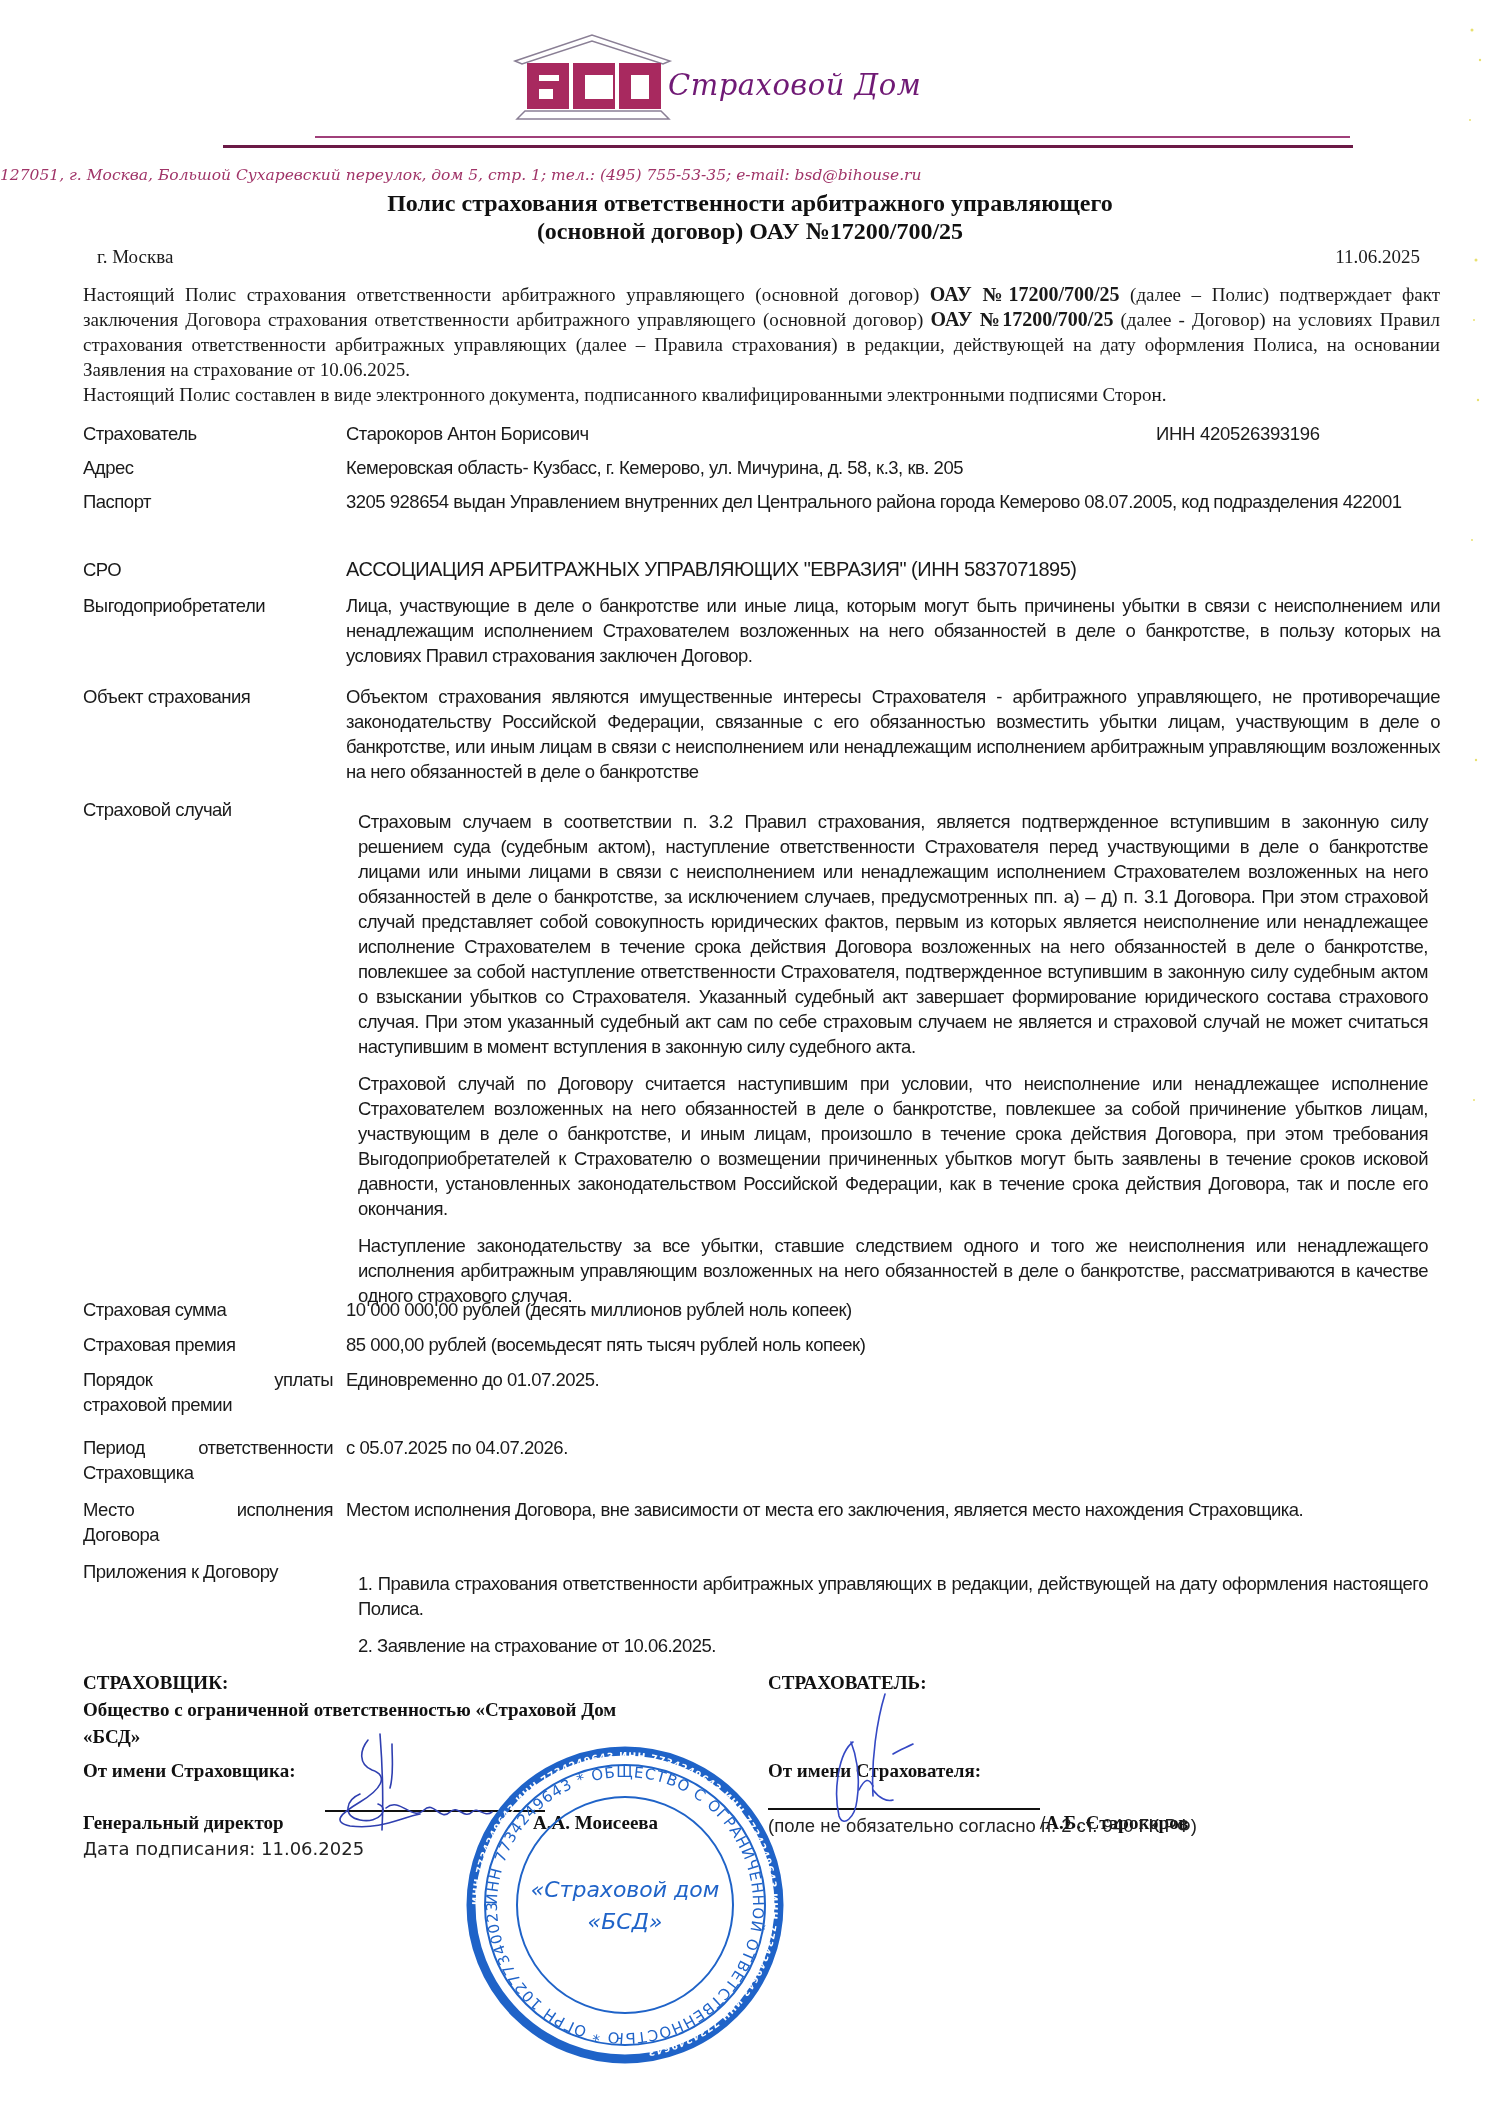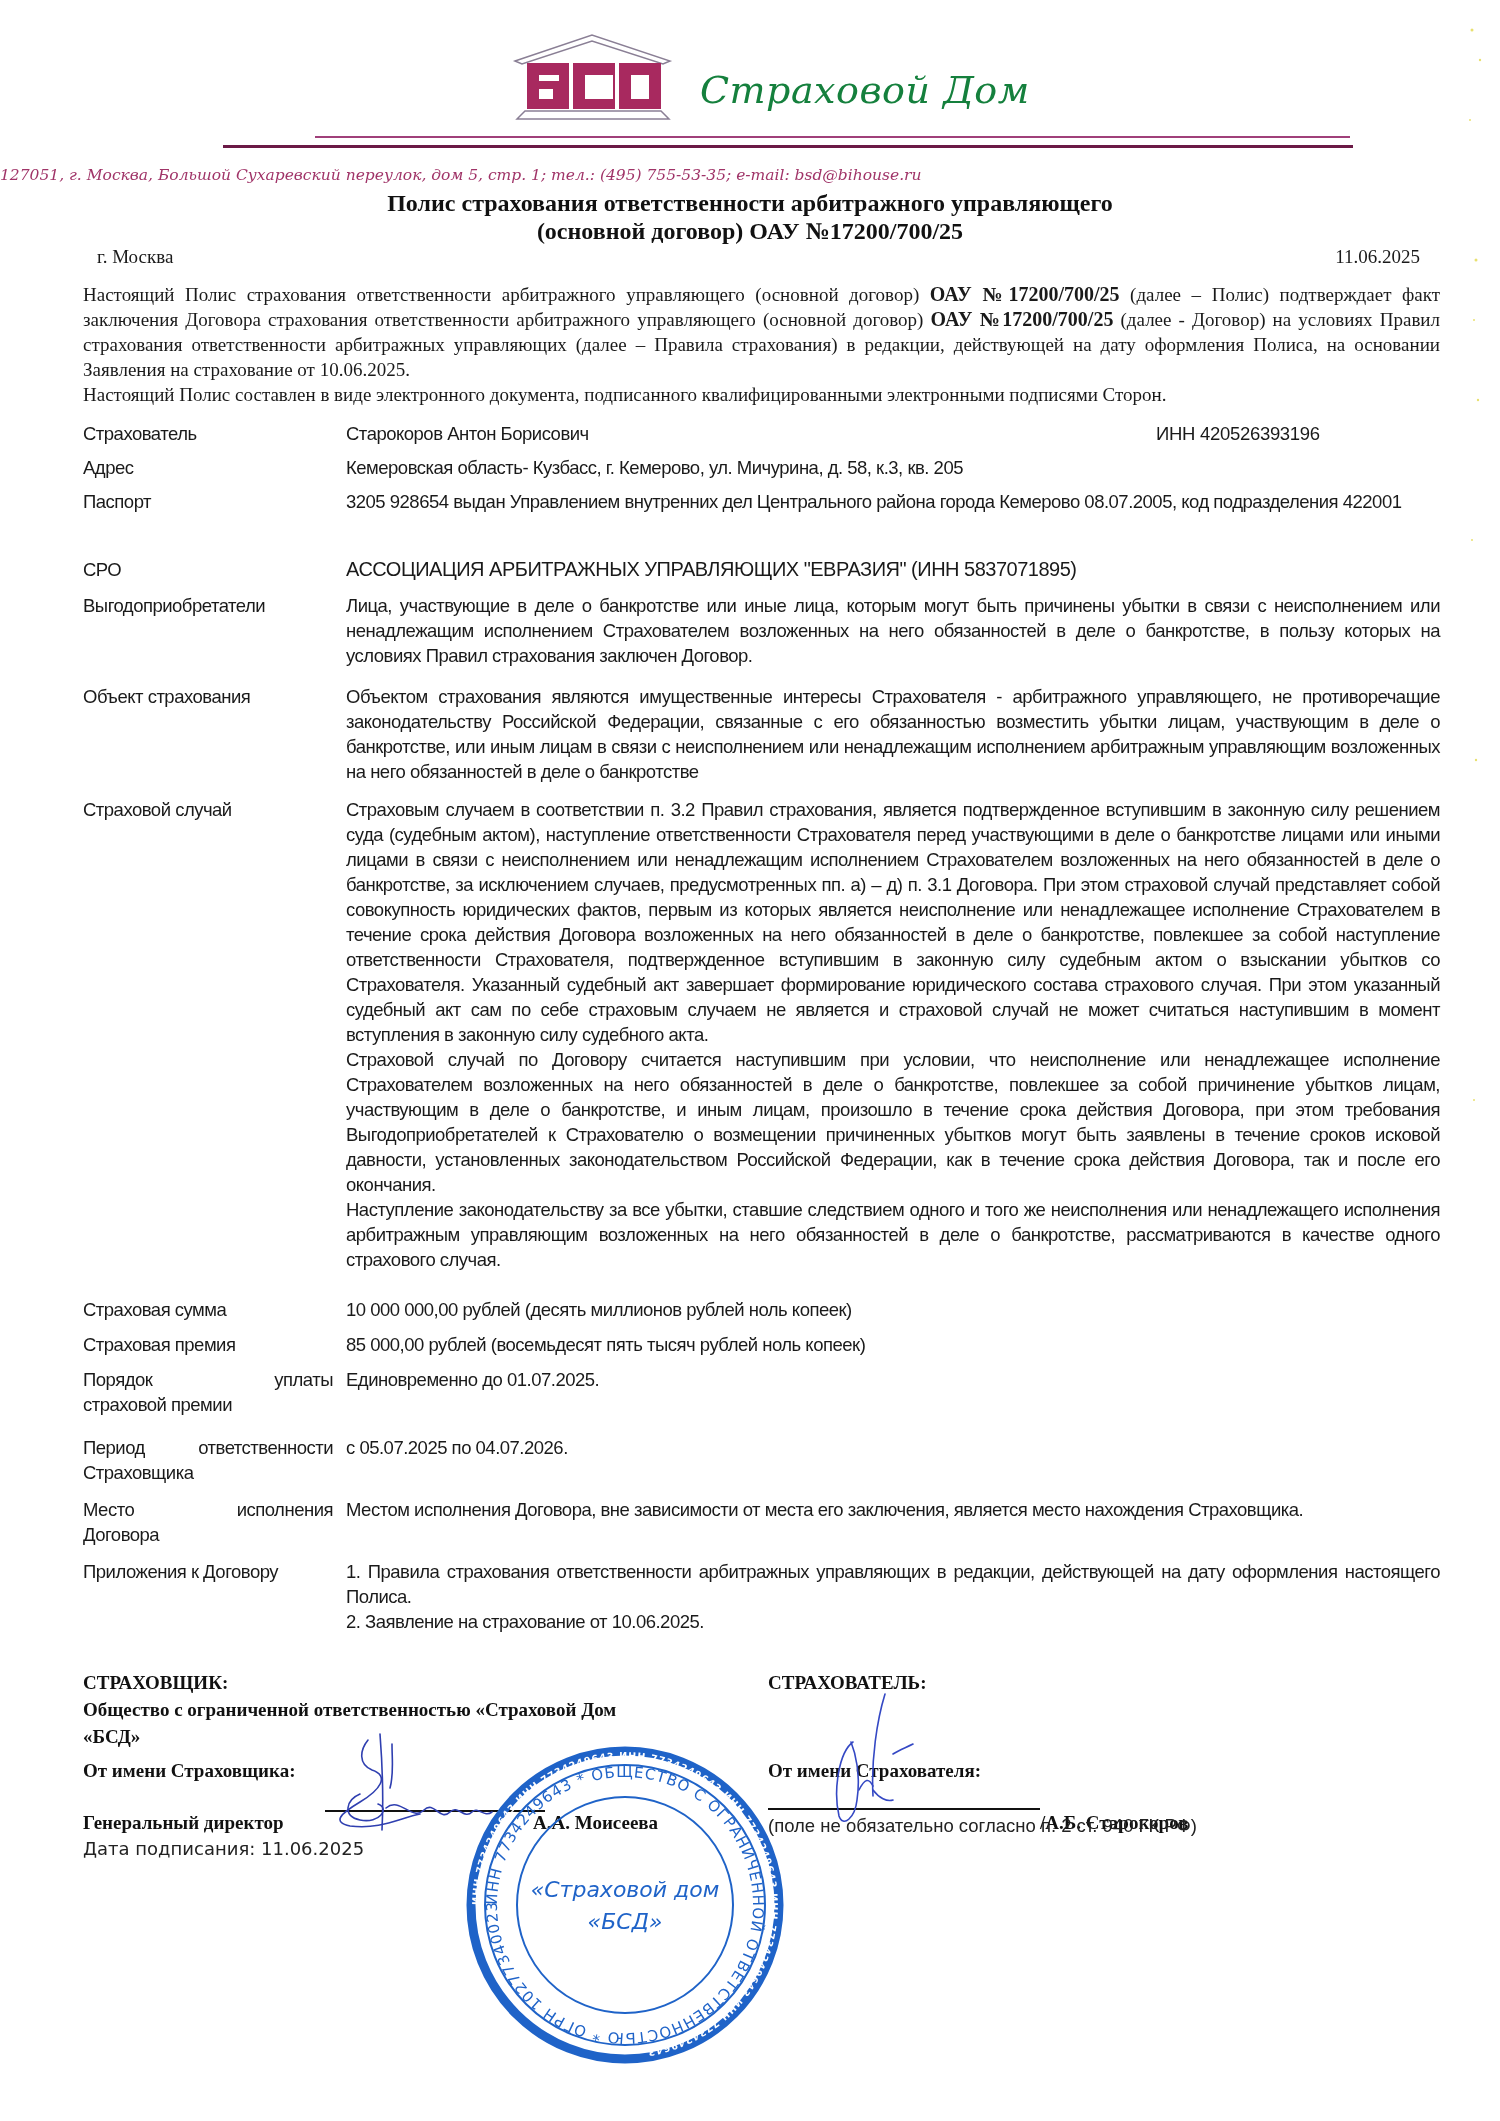--- a/index.html
+++ b/index.html
@@ -2,22 +2,22 @@
 <html><head>
 <meta charset="utf-8">
 <style>
   html, body { margin: 0; padding: 0; background: #ffffff; }
   body { width: 1500px; height: 2121px; position: relative; overflow: hidden;
          font-family: "Liberation Sans", "DejaVu Sans", sans-serif; color: #1a1a1a; }
   .page { position: absolute; left: 0; top: 0; width: 1500px; height: 2121px; }
 
   
   .logo { position: absolute; left: 505px; top: 33px; width: 175px; height: 90px; }
-  .brand { position: absolute; left: 700px; top: 68px; font-family: "DejaVu Serif", serif;
-           font-style: italic; font-size: 38px; color: #15803d; letter-spacing: 0.5px; }
+  .brand { position: absolute; left: 668px; top: 68px; font-family: "DejaVu Serif", serif;
+           font-style: italic; font-size: 29px; color: #701a75; letter-spacing: 0.5px; }
   .rule-top { position: absolute; left: 315px; top: 136px; width: 1035px; height: 2px; background: #a0407a; }
   .rule-bottom { position: absolute; left: 223px; top: 145px; width: 1130px; height: 3px; background: #6b1a46; }
   .address { position: absolute; left: 0; width: 1500px; top: 166px; 
              font-family: "DejaVu Serif", serif; font-style: italic; font-size: 15.5px; color: #a03468; }
 
   .title { position: absolute; left: 0; width: 1500px; text-align: center;
            font-family: "Liberation Serif", serif; font-weight: bold; font-size: 24px; color: #111; }
   .title.l1 { top: 190px; }
   .title.l2 { top: 218px; }
 
@@ -30,21 +30,21 @@
   .intro b { font-size: 20px; }
 
   
   .row { position: absolute; left: 83px; width: 1357px; font-family: "Liberation Sans Narrow", "Liberation Sans", sans-serif; }
   .row .k { position: absolute; left: 0; width: 250px; font-size: 18.5px; line-height: 25px;
             font-stretch: condensed; letter-spacing: -0.5px; }
   .row .k.just { text-align: justify; text-align-last: justify; }
   .row .k .k2 { display: block; text-align: left; text-align-last: left; }
   .row .v { position: absolute; left: 263px; right: 0; font-size: 18.5px; line-height: 25px;
             text-align: justify; letter-spacing: -0.5px; }
-  .row .v p { margin: 0; }
+  .row .v p { margin: 12px; }
   .row .inn { position: absolute; left: 1073px; font-size: 18.5px; line-height: 25px; letter-spacing: -0.3px; }
   .sro-v { font-size: 20px !important; }
 
   
   .sig { position: absolute; font-family: "Liberation Serif", serif; font-weight: bold; font-size: 19px; color: #111; margin-top: 23px; }
   .sig-norm { position: absolute; font-family: "DejaVu Sans", sans-serif; font-size: 18px; color: #222; }
   .sig-note { position: absolute; font-family: "Liberation Sans", sans-serif; font-size: 18.5px; color: #222; }
   .line { position: absolute; height: 2px; background: #111; }
 
   .stamp { position: absolute; left: 465px; top: 1745px; width: 320px; height: 320px; }

